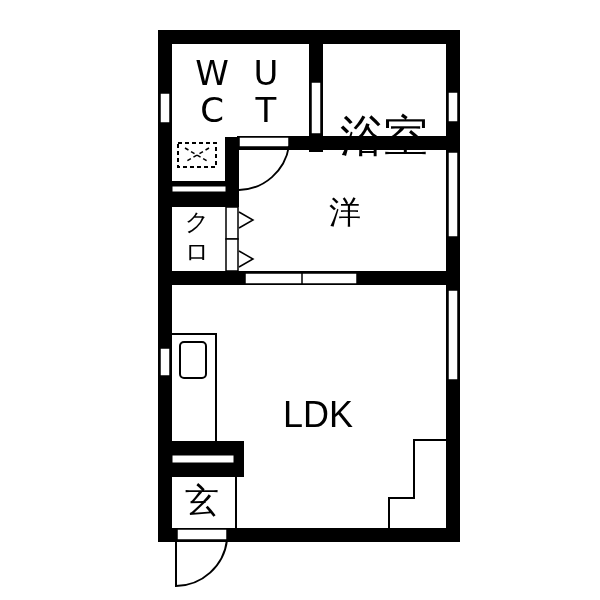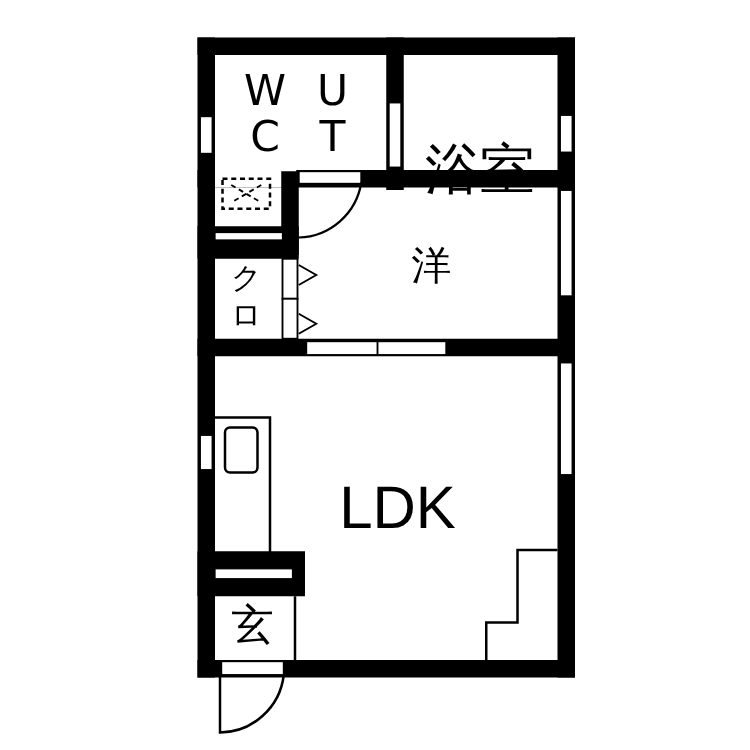--- a/index.html
+++ b/index.html
@@ -68,14 +68,14 @@
 </svg>
 
 <div class="lbl" style="left:192px;top:56px;width:40px;font-size:34px;">W</div>
 <div class="lbl" style="left:246px;top:56px;width:40px;font-size:34px;">U</div>
 <div class="lbl" style="left:192px;top:93px;width:40px;font-size:34px;">C</div>
 <div class="lbl" style="left:246px;top:93px;width:40px;font-size:34px;">T</div>
 <div class="lbl" style="left:334px;top:74px;width:100px;font-size:44px;margin-top:40px;">浴室</div>
 <div class="lbl" style="left:320px;top:196px;width:50px;font-size:32px;">洋</div>
 <div class="lbl" style="left:182px;top:210px;width:30px;font-size:24px;">ク</div>
 <div class="lbl" style="left:182px;top:240px;width:30px;font-size:24px;">ロ</div>
-<div class="lbl" style="left:268px;top:383px;width:100px;font-size:48px;font-family:'Liberation Sans',sans-serif;">LDK</div>
+<div class="lbl" style="left:268px;top:397px;width:100px;font-size:36px;font-family:'Liberation Sans',sans-serif;">LDK</div>
 <div class="lbl" style="left:180px;top:483px;width:44px;font-size:34px;">玄</div>
 
 </body></html>

